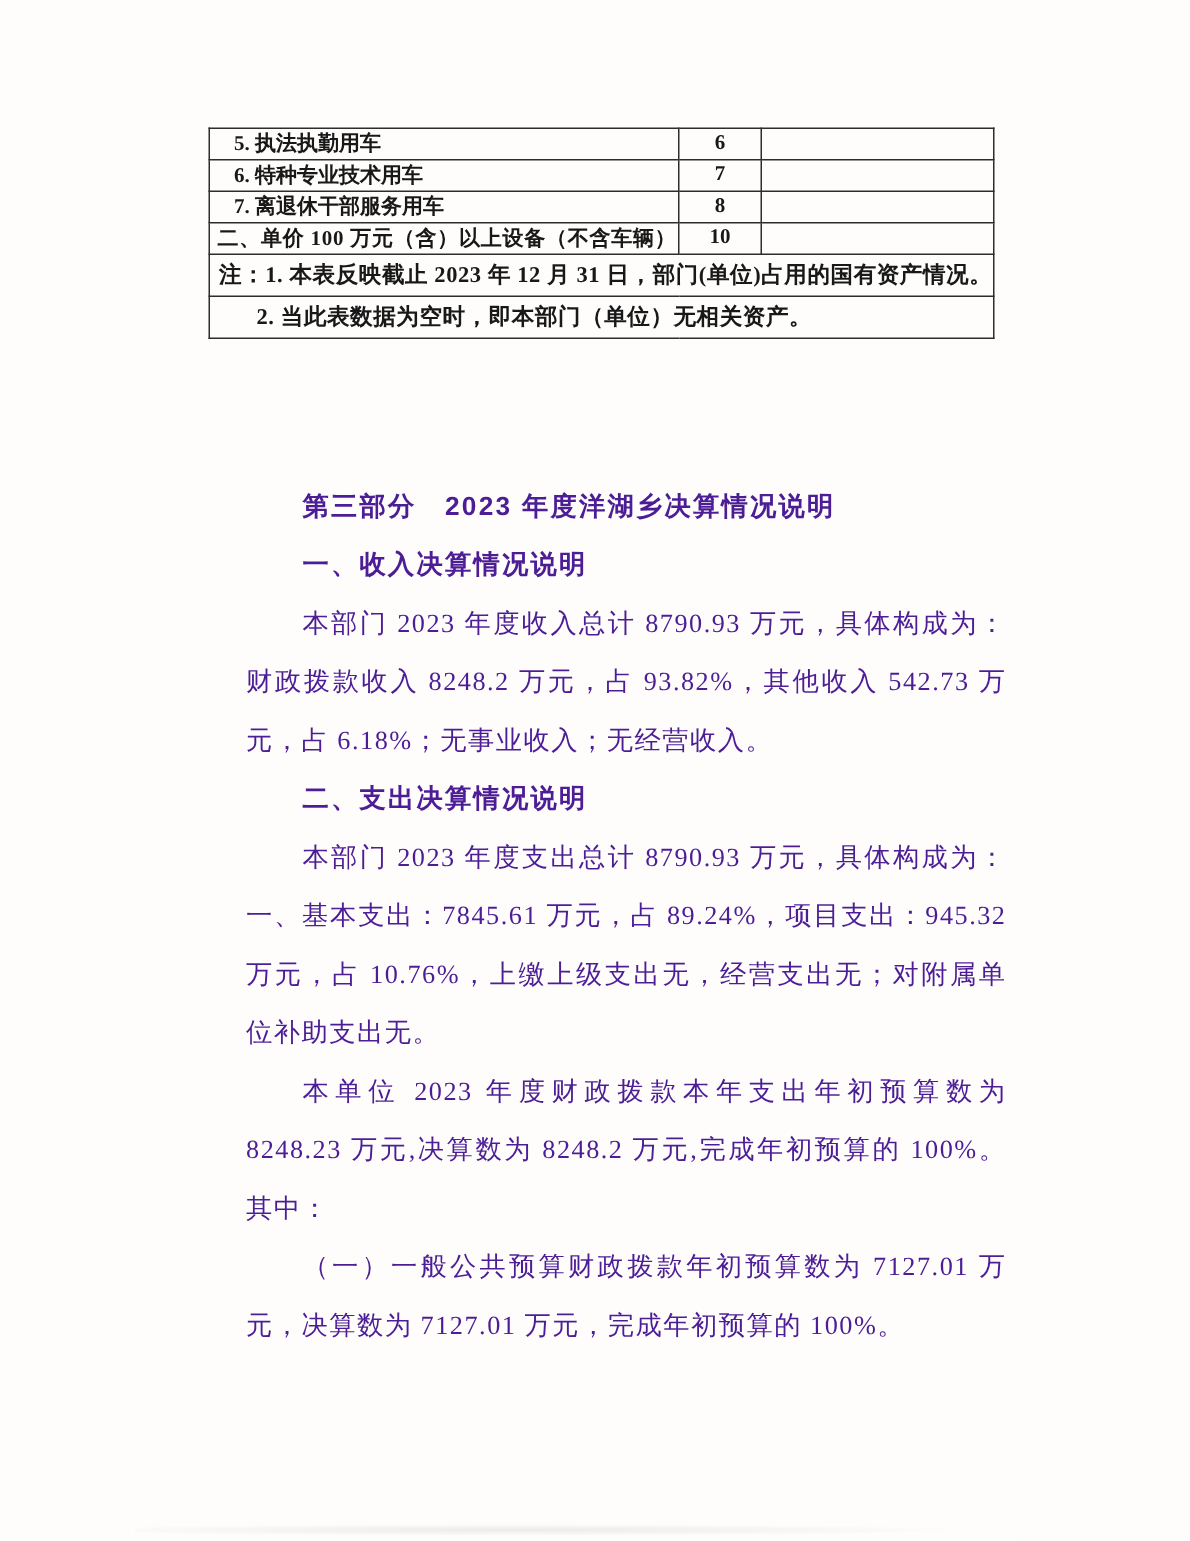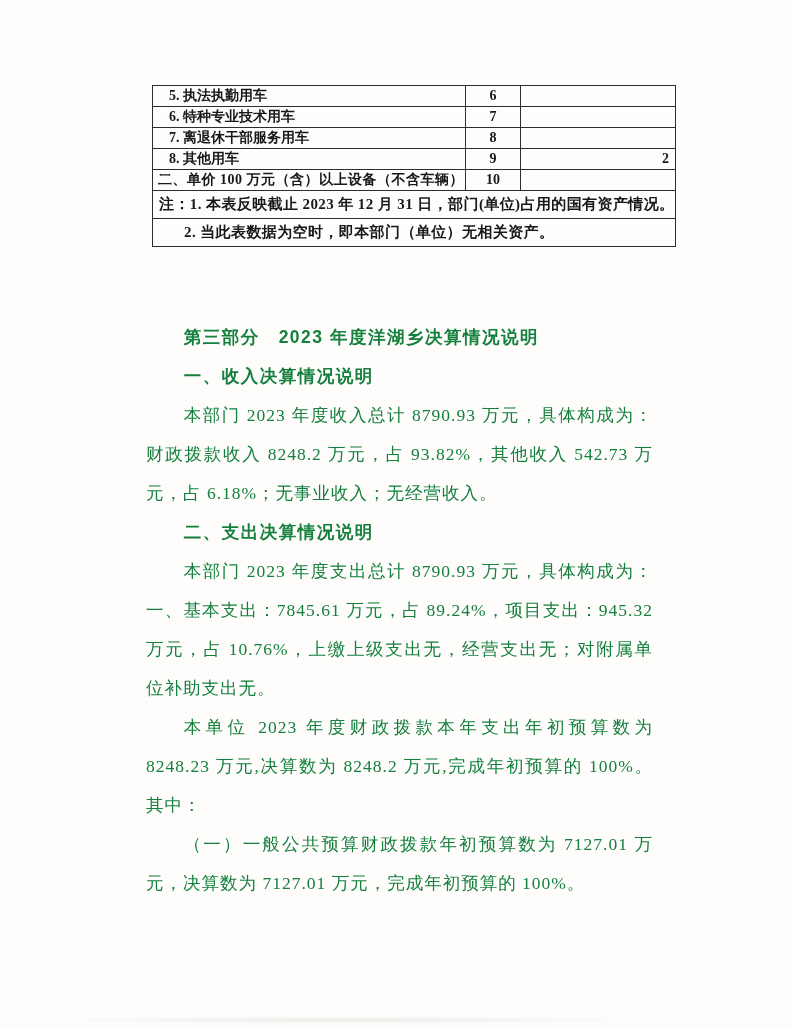--- a/index.html
+++ b/index.html
@@ -22,21 +22,21 @@
     left: 90px;
     top: 1016px;
     width: 560px;
     height: 8px;
     background: radial-gradient(ellipse at 45% 50%, rgba(160,150,140,0.18), rgba(160,150,140,0.0) 70%);
     pointer-events: none;
   }
   
   .asset-table {
     position: absolute;
-    left: 152px;
+    left: 139px;
     top: 85px;
     width: 523px;
     border-collapse: collapse;
     table-layout: fixed;
     font-family: "Liberation Serif", "DejaVu Serif", serif;
   }
   .asset-table td {
     border: 1.6px solid #2d2d2d;
     font-size: 14px;
     font-weight: 700;
@@ -53,27 +53,27 @@
   .asset-table tr.note-row { height: 28px; }
   .asset-table td.note {
     font-size: 15px;
     padding-left: 6px;
     letter-spacing: 0.4px;
   }
   .asset-table td.note.n2 { padding-left: 31px; }
   
   .content {
     position: absolute;
-    left: 146px;
+    left: 164px;
     top: 318px;
     width: 507px;
     font-size: 17.5px;
     line-height: 39px;
     letter-spacing: 1px;
-    color: #15803d;
+    color: #4c1d95;
   }
   .content .line {
     height: 39px;
     white-space: nowrap;
   }
   .content .line.full {
     white-space: normal;
     text-align: justify;
     text-align-last: justify;
   }
@@ -106,25 +106,20 @@
         <td class="lbl">6. 特种专业技术用车</td>
         <td class="ln">7</td>
         <td class="val"></td>
       </tr>
       <tr class="data-row">
         <td class="lbl">7. 离退休干部服务用车</td>
         <td class="ln">8</td>
         <td class="val"></td>
       </tr>
       <tr class="data-row">
-        <td class="lbl">8. 其他用车</td>
-        <td class="ln">9</td>
-        <td class="val">2</td>
-      </tr>
-      <tr class="data-row">
         <td class="lbl total">二、单价 100 万元（含）以上设备（不含车辆）</td>
         <td class="ln">10</td>
         <td class="val"></td>
       </tr>
       <tr class="note-row">
         <td class="note n1" colspan="3">注：1. 本表反映截止 2023 年 12 月 31 日，部门(单位)占用的国有资产情况。</td>
       </tr>
       <tr class="note-row">
         <td class="note n2" colspan="3">2. 当此表数据为空时，即本部门（单位）无相关资产。</td>
       </tr>

